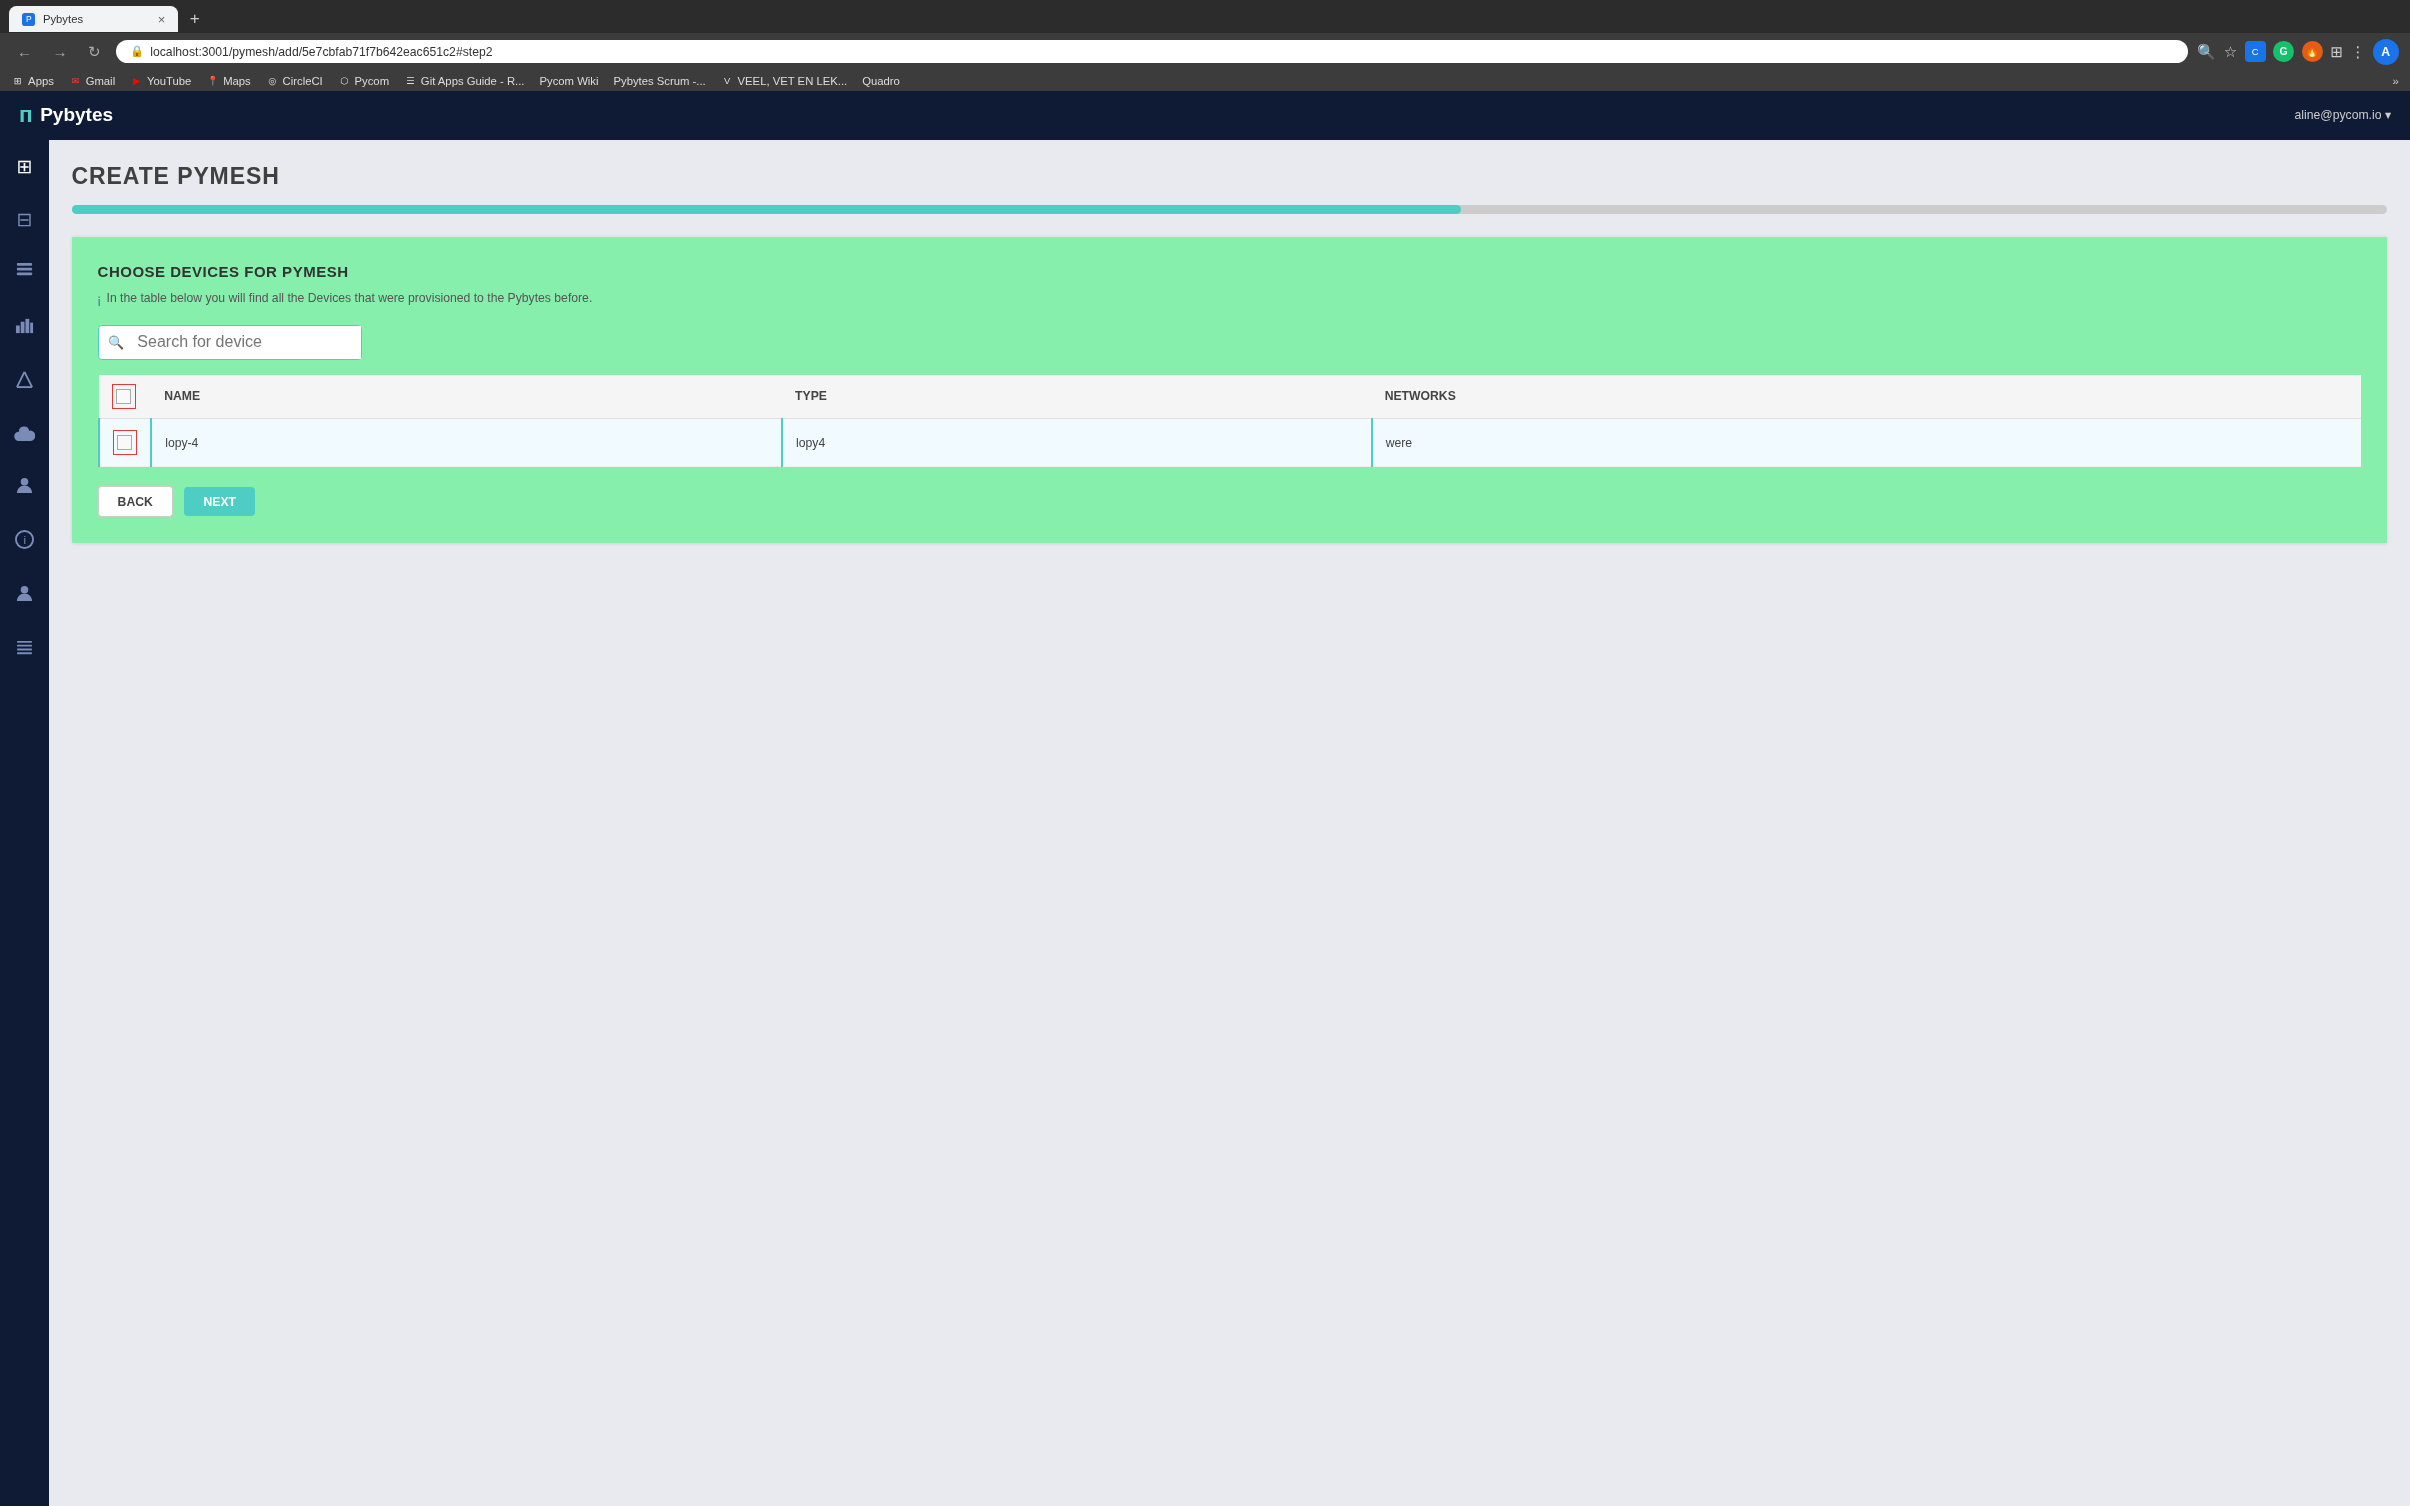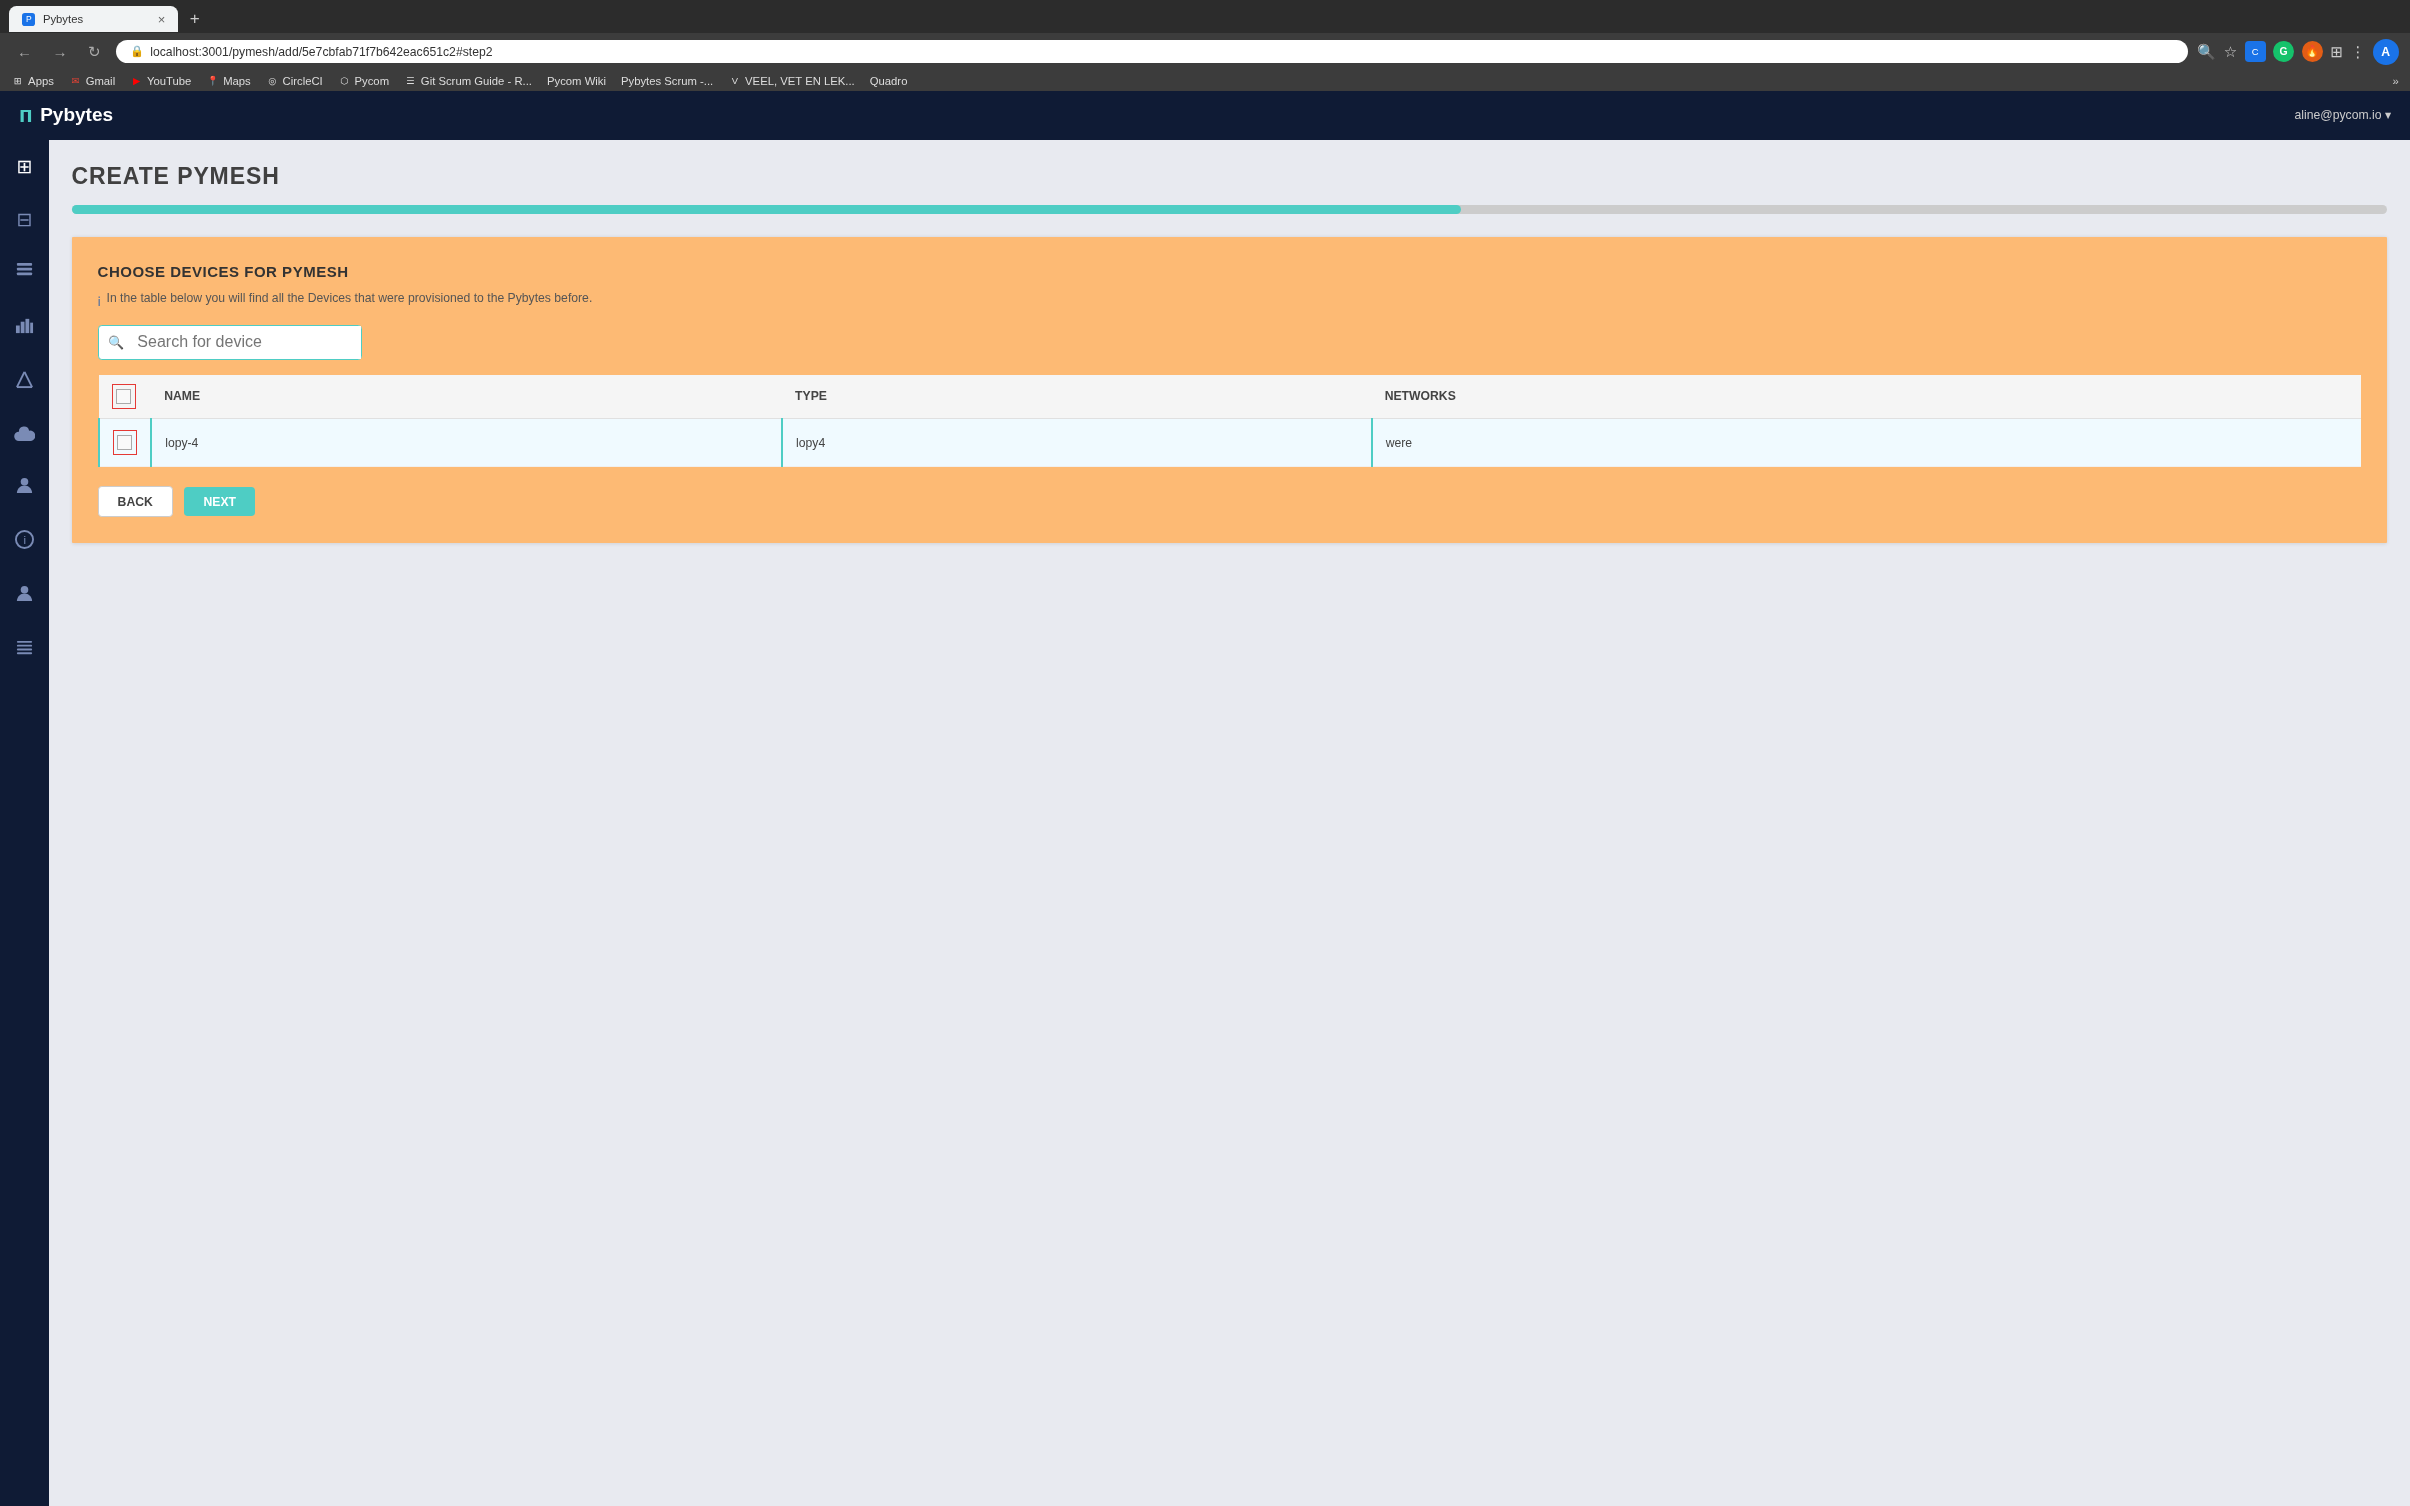--- a/index.html
+++ b/index.html
@@ -189,21 +189,21 @@
       margin-bottom: 22.6px;
     }
     .progress-bar-fill {
       height: 100%;
       background: #4ecdc4;
       border-radius: 4.7px;
       width: 60%;
     }
 
     .card {
-      background: #fdba74;
+      background: #86efac;
       border-radius: 1px;
       padding: 26px;
       box-shadow: 0 0.9px 3.8px rgba(0,0,0,0.1);
     }
 
     .section-title {
       font-size: 15px;
       font-weight: 800;
       text-transform: uppercase;
       color: #333;
@@ -414,21 +414,21 @@
     <div class="bookmark-item">
       <span class="bookmark-favicon">◎</span>
       <span>CircleCI</span>
     </div>
     <div class="bookmark-item">
       <span class="bookmark-favicon">⬡</span>
       <span>Pycom</span>
     </div>
     <div class="bookmark-item">
       <span class="bookmark-favicon">☰</span>
-      <span>Git Scrum Guide - R...</span>
+      <span>Git Apps Guide - R...</span>
     </div>
     <div class="bookmark-item">
       <span>Pycom Wiki</span>
     </div>
     <div class="bookmark-item">
       <span>Pybytes Scrum -...</span>
     </div>
     <div class="bookmark-item">
       <span class="bookmark-favicon">V</span>
       <span>VEEL, VET EN LEK...</span>

